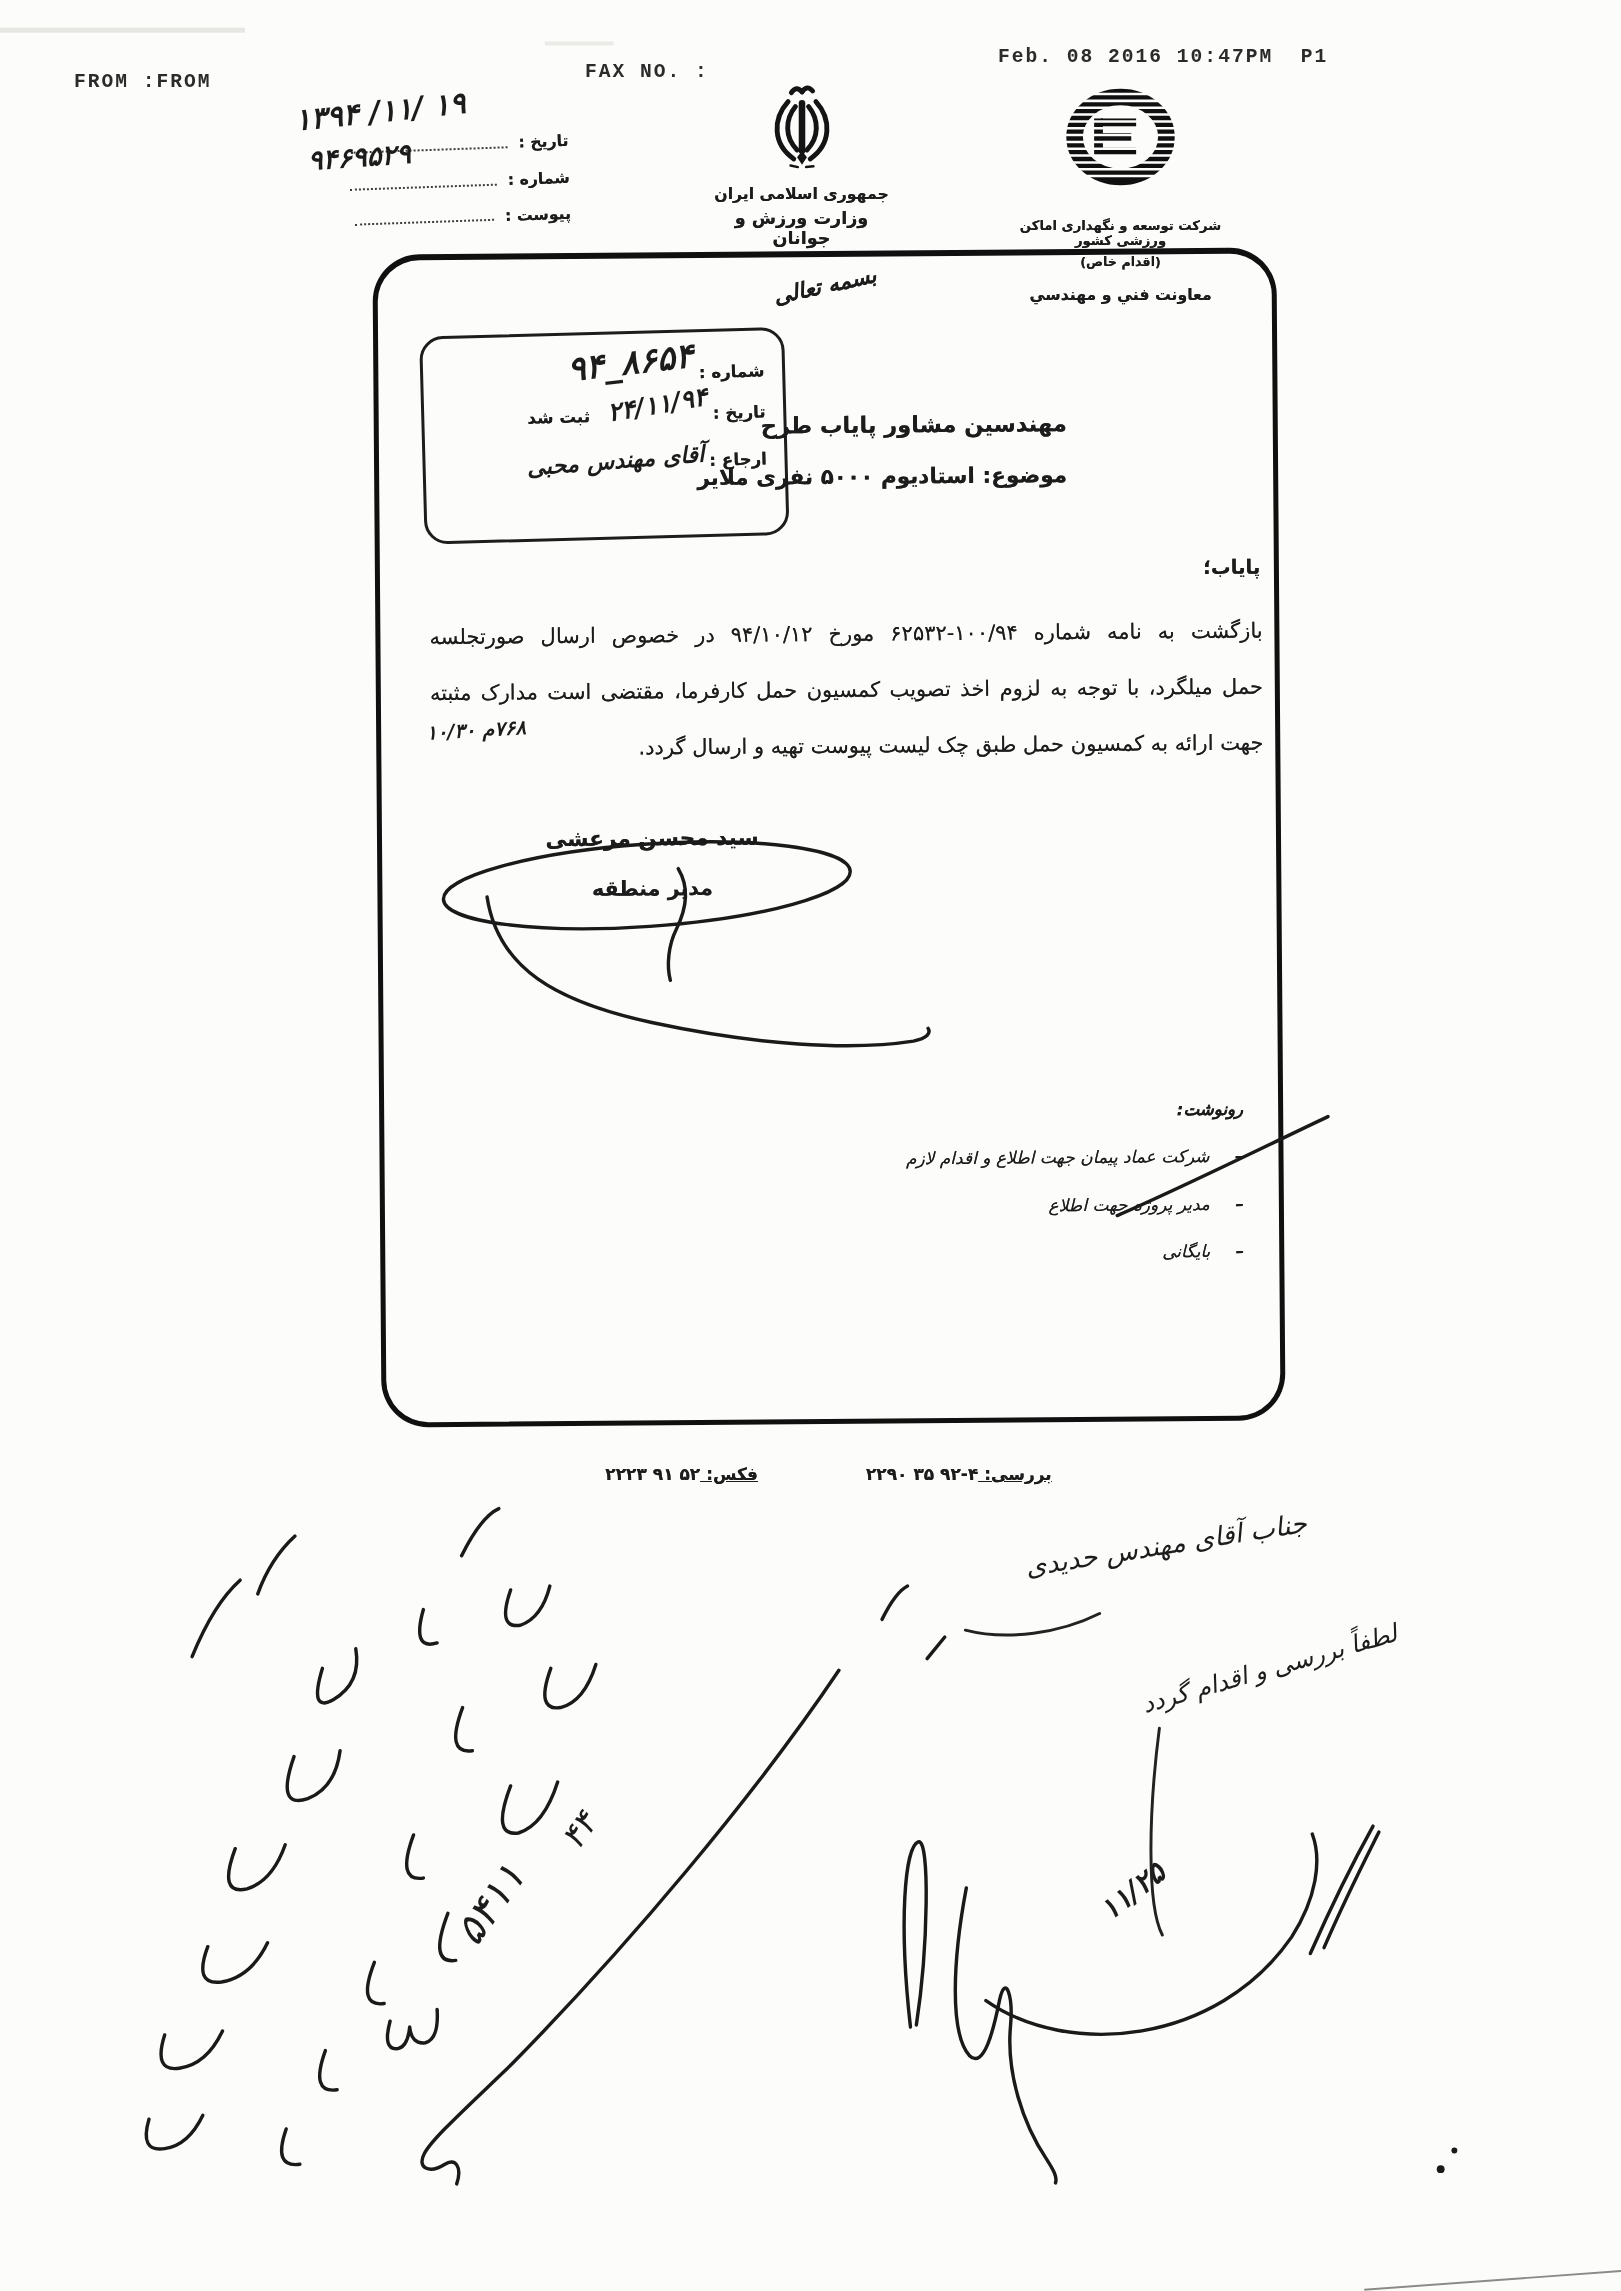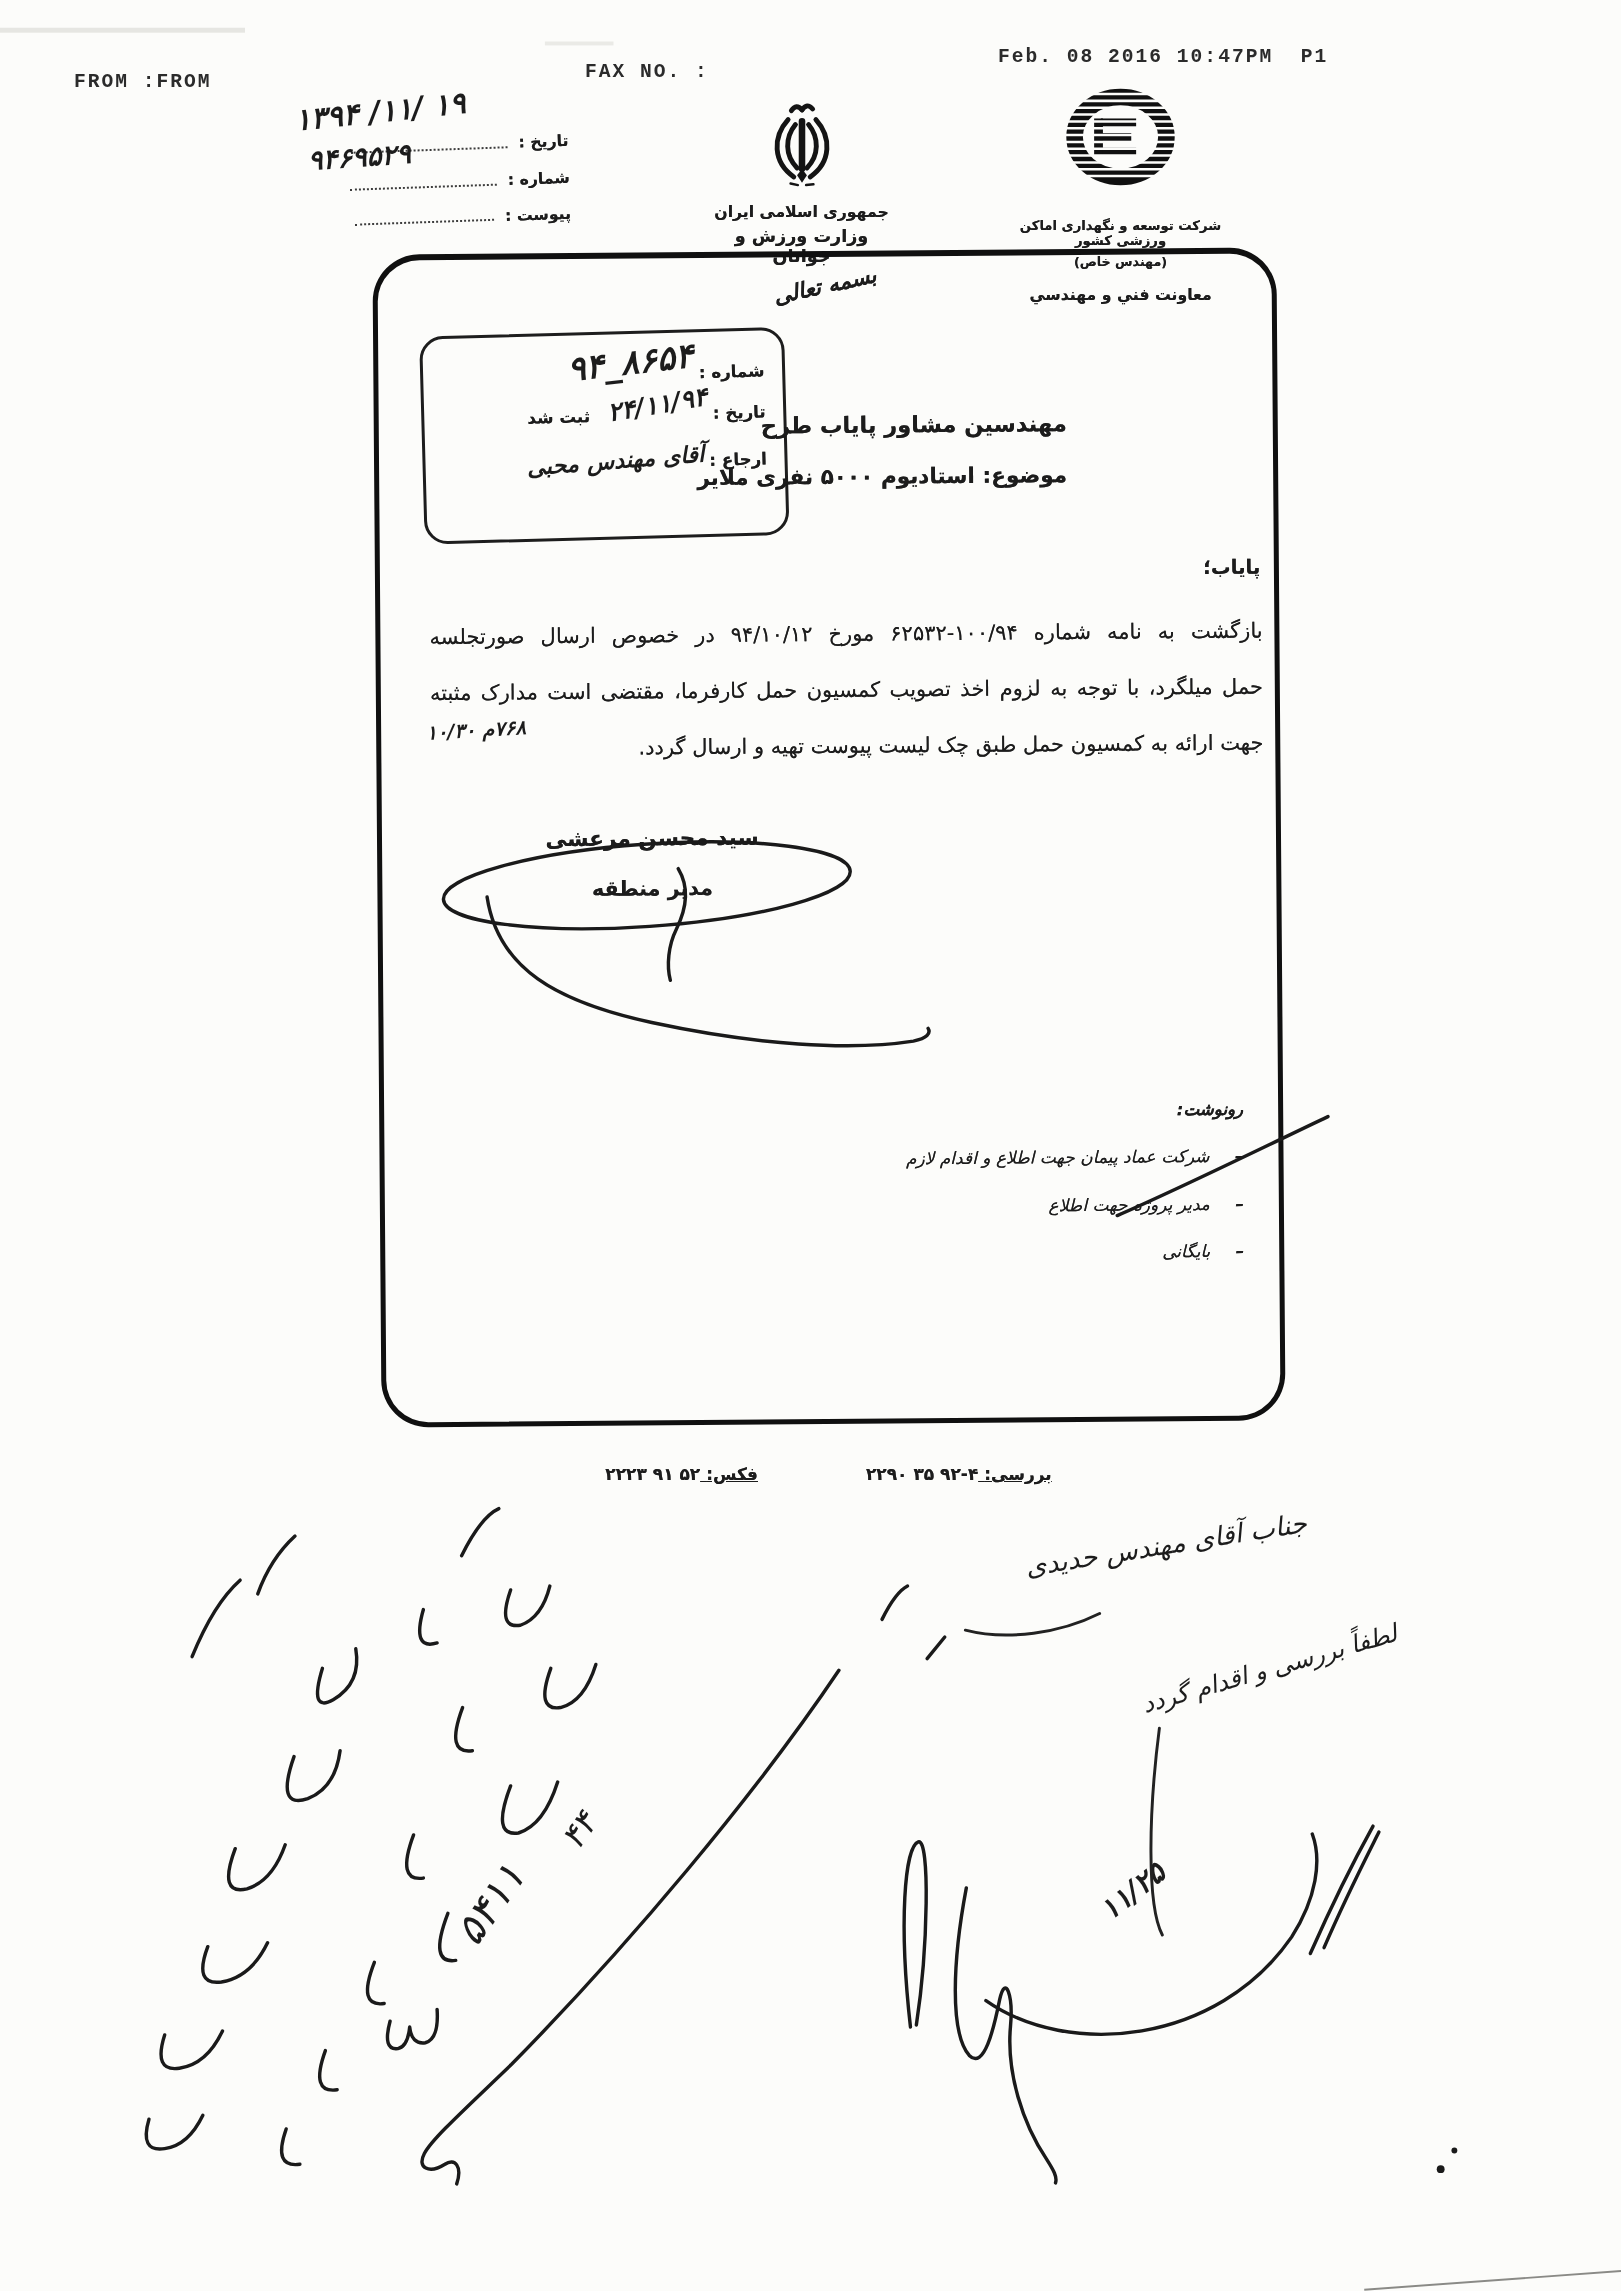--- a/index.html
+++ b/index.html
@@ -13,21 +13,21 @@
   .num{direction:ltr;unicode-bidi:bidi-override;display:inline-block;}
   .ink{text-shadow:0 0 0.6px rgba(20,20,20,.75);}
 
   
   .reg{left:290px;top:96px;width:279px;transform:rotate(-2deg);}
   .reg-row{direction:rtl;text-align:right;font-size:15.7px;font-weight:bold;white-space:nowrap;}
   .dots{display:inline-block;border-bottom:2px dotted #3c3c3c;height:13.7px;vertical-align:baseline;margin-right:5.9px;}
   .reg-hw{font-size:30px;font-weight:bold;letter-spacing:2.9px;white-space:nowrap;}
 
   
-  .lh-center{left:706px;top:100px;width:191px;text-align:center;}
+  .lh-center{left:706px;top:82px;width:191px;text-align:center;}
   .lh-center .l1{font-size:15.7px;font-weight:bold;margin-top:7.8px;}
   .lh-center .l2{font-size:17.6px;font-weight:bold;margin-top:5px;}
   .lh-right{left:998px;top:78px;width:245px;text-align:center;}
   .lh-right .l1{font-size:13.2px;font-weight:bold;margin-top:16px;}
   .lh-right .l2{font-size:12.7px;font-weight:bold;margin-top:5.9px;}
   .lh-right .l3{font-size:15.7px;font-weight:bold;margin-top:16px;}
 
   
   .letter-box{left:377px;top:251px;width:894px;height:1162px;border:5.9px solid #101010;
               border-top-width:6.9px;border-radius:47px;transform:rotate(-0.45deg);}
@@ -149,21 +149,21 @@
         <line x1="0" y1="58" x2="128" y2="58"></line>
           <line x1="0" y1="65" x2="128" y2="65"></line>
         <line x1="0" y1="72" x2="128" y2="72"></line>
           <line x1="0" y1="79" x2="128" y2="79"></line>
         <line x1="0" y1="86" x2="128" y2="86"></line>
           <line x1="0" y1="93" x2="128" y2="93"></line>
         <line x1="0" y1="100" x2="128" y2="100"></line>
       </g>
     </svg>
     <div class="fa ink l1">شرکت توسعه و نگهداری اماکن ورزشی کشور</div>
-    <div class="fa ink l2">(مهندس خاص)</div>
+    <div class="fa ink l2">(اقدام خاص)</div>
     <div class="fa ink l3">معاونت فني و مهندسي</div>
   </div>
 
   <div class="abs letter-box">
 
     <div class="abs besmele fa">
       <span class="hand ink">بسمه تعالی</span>
     </div>
 
     <div class="abs stamp">

